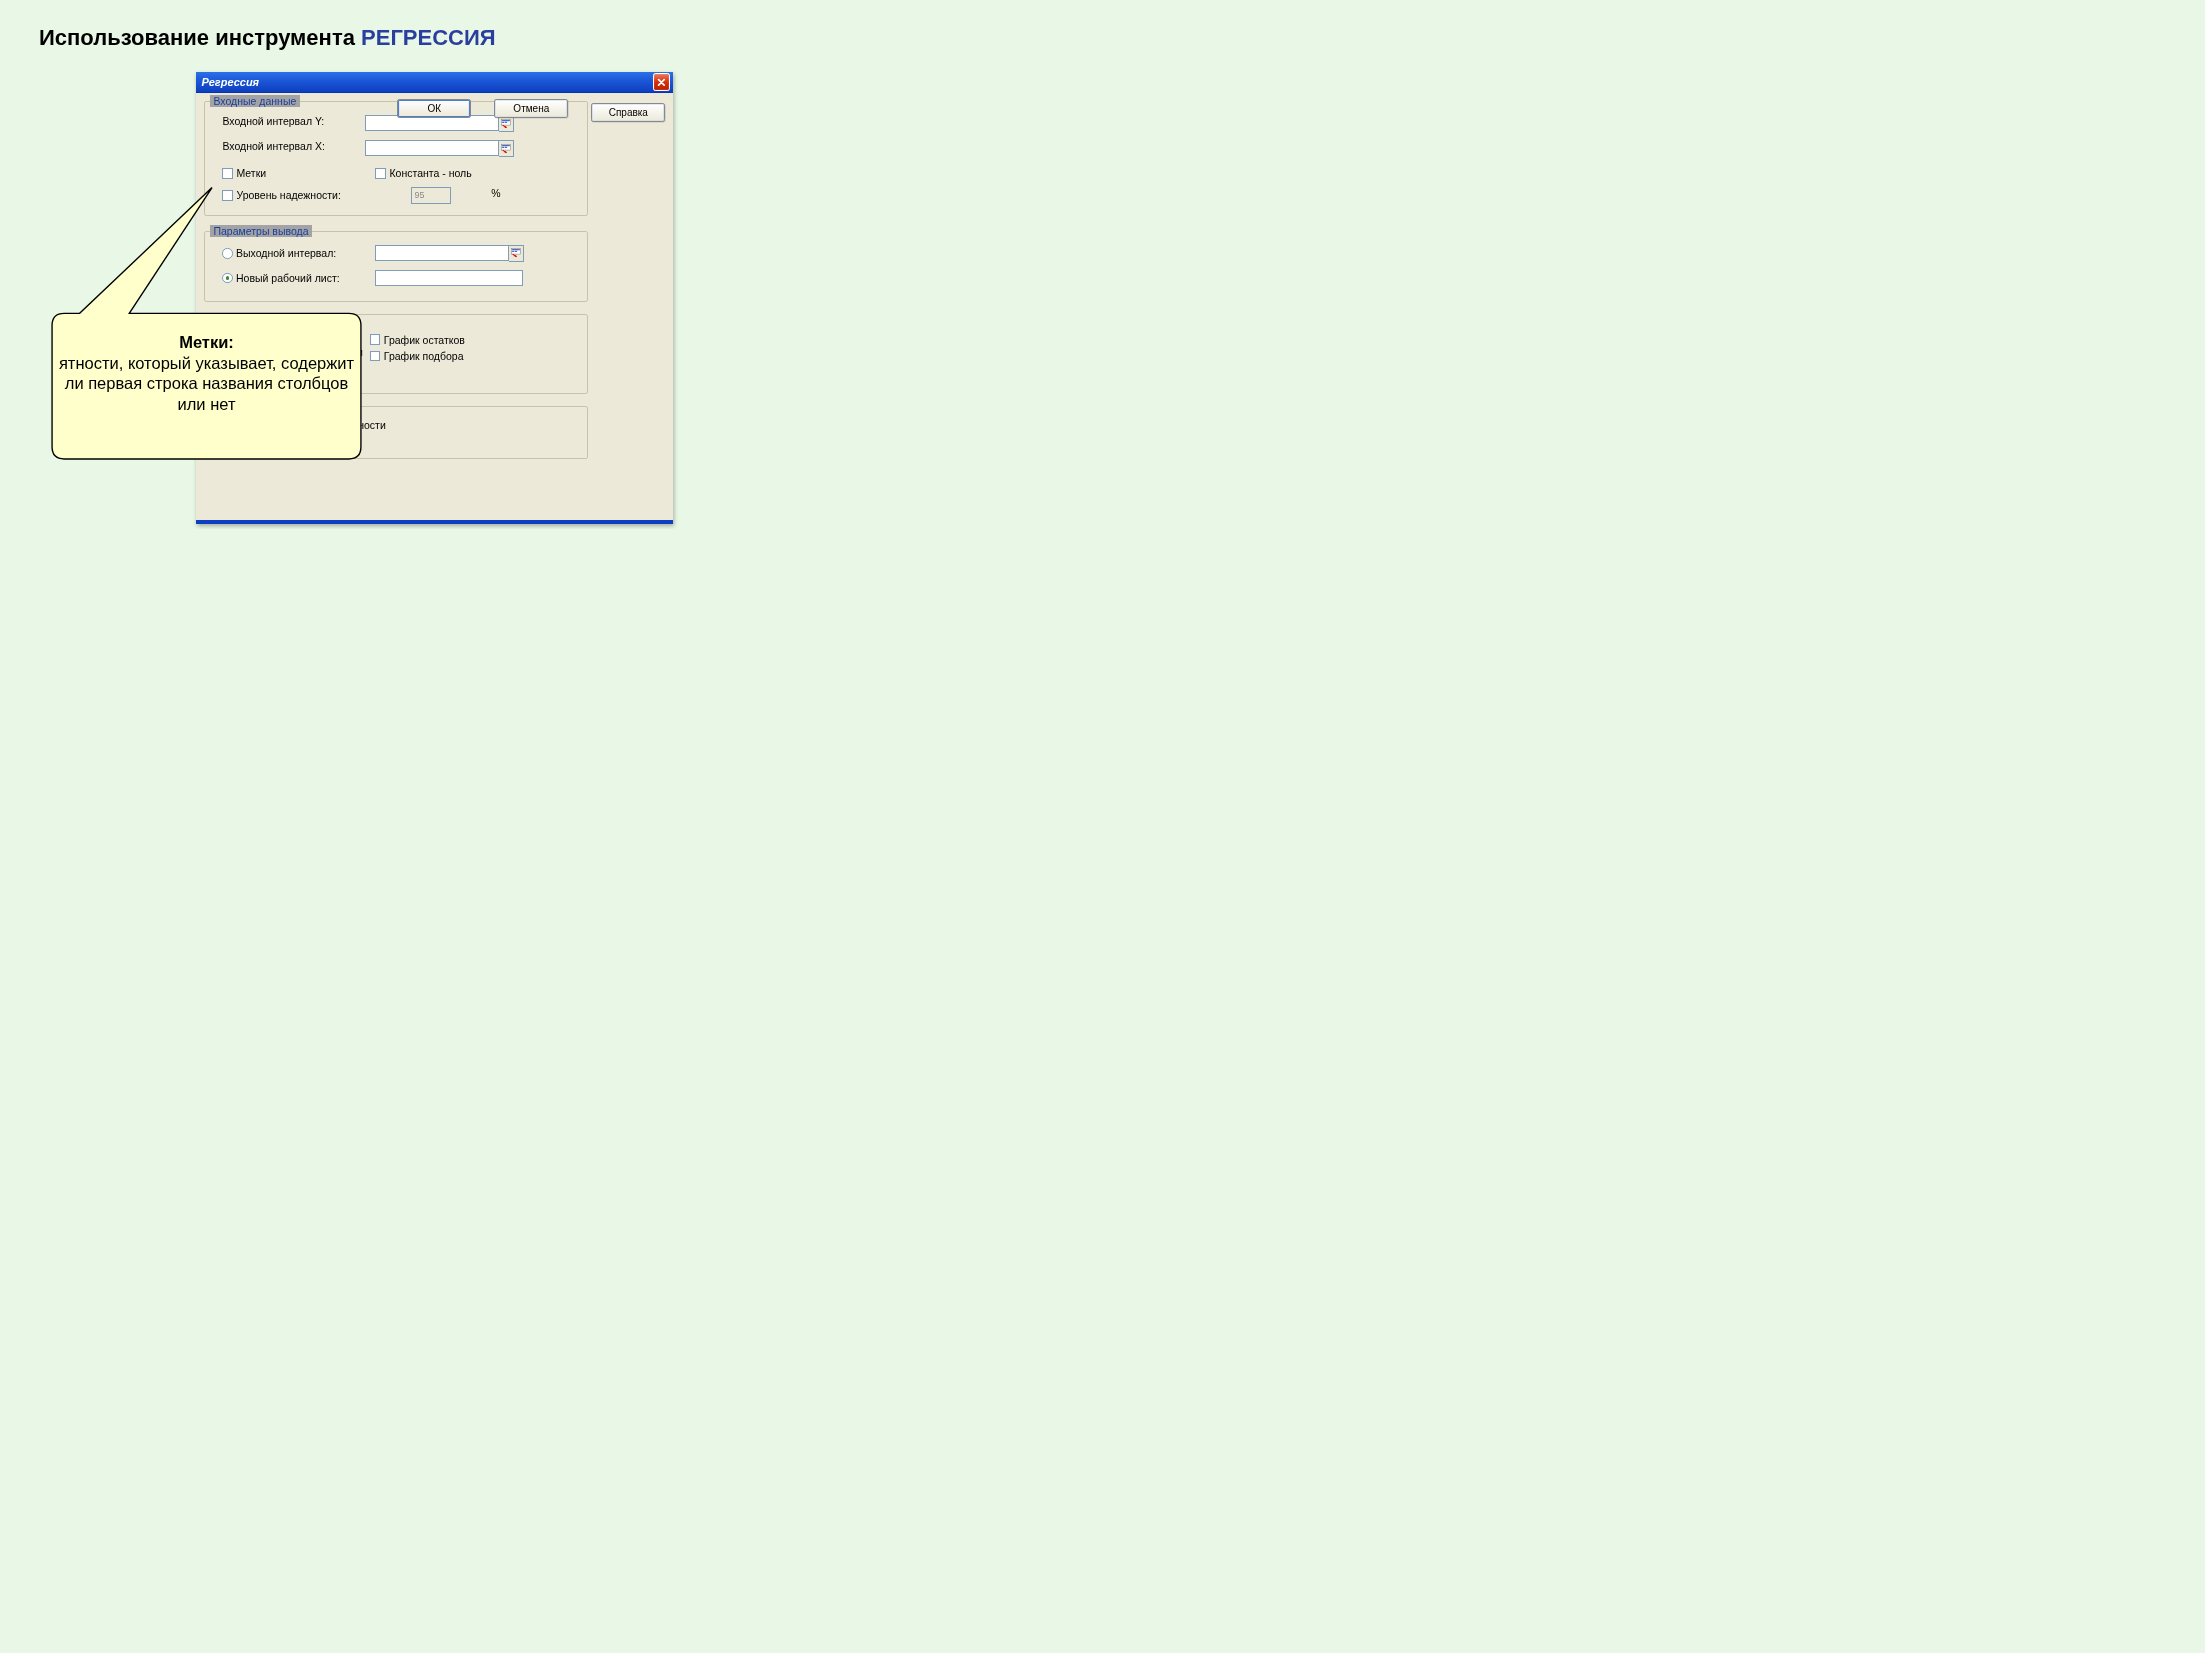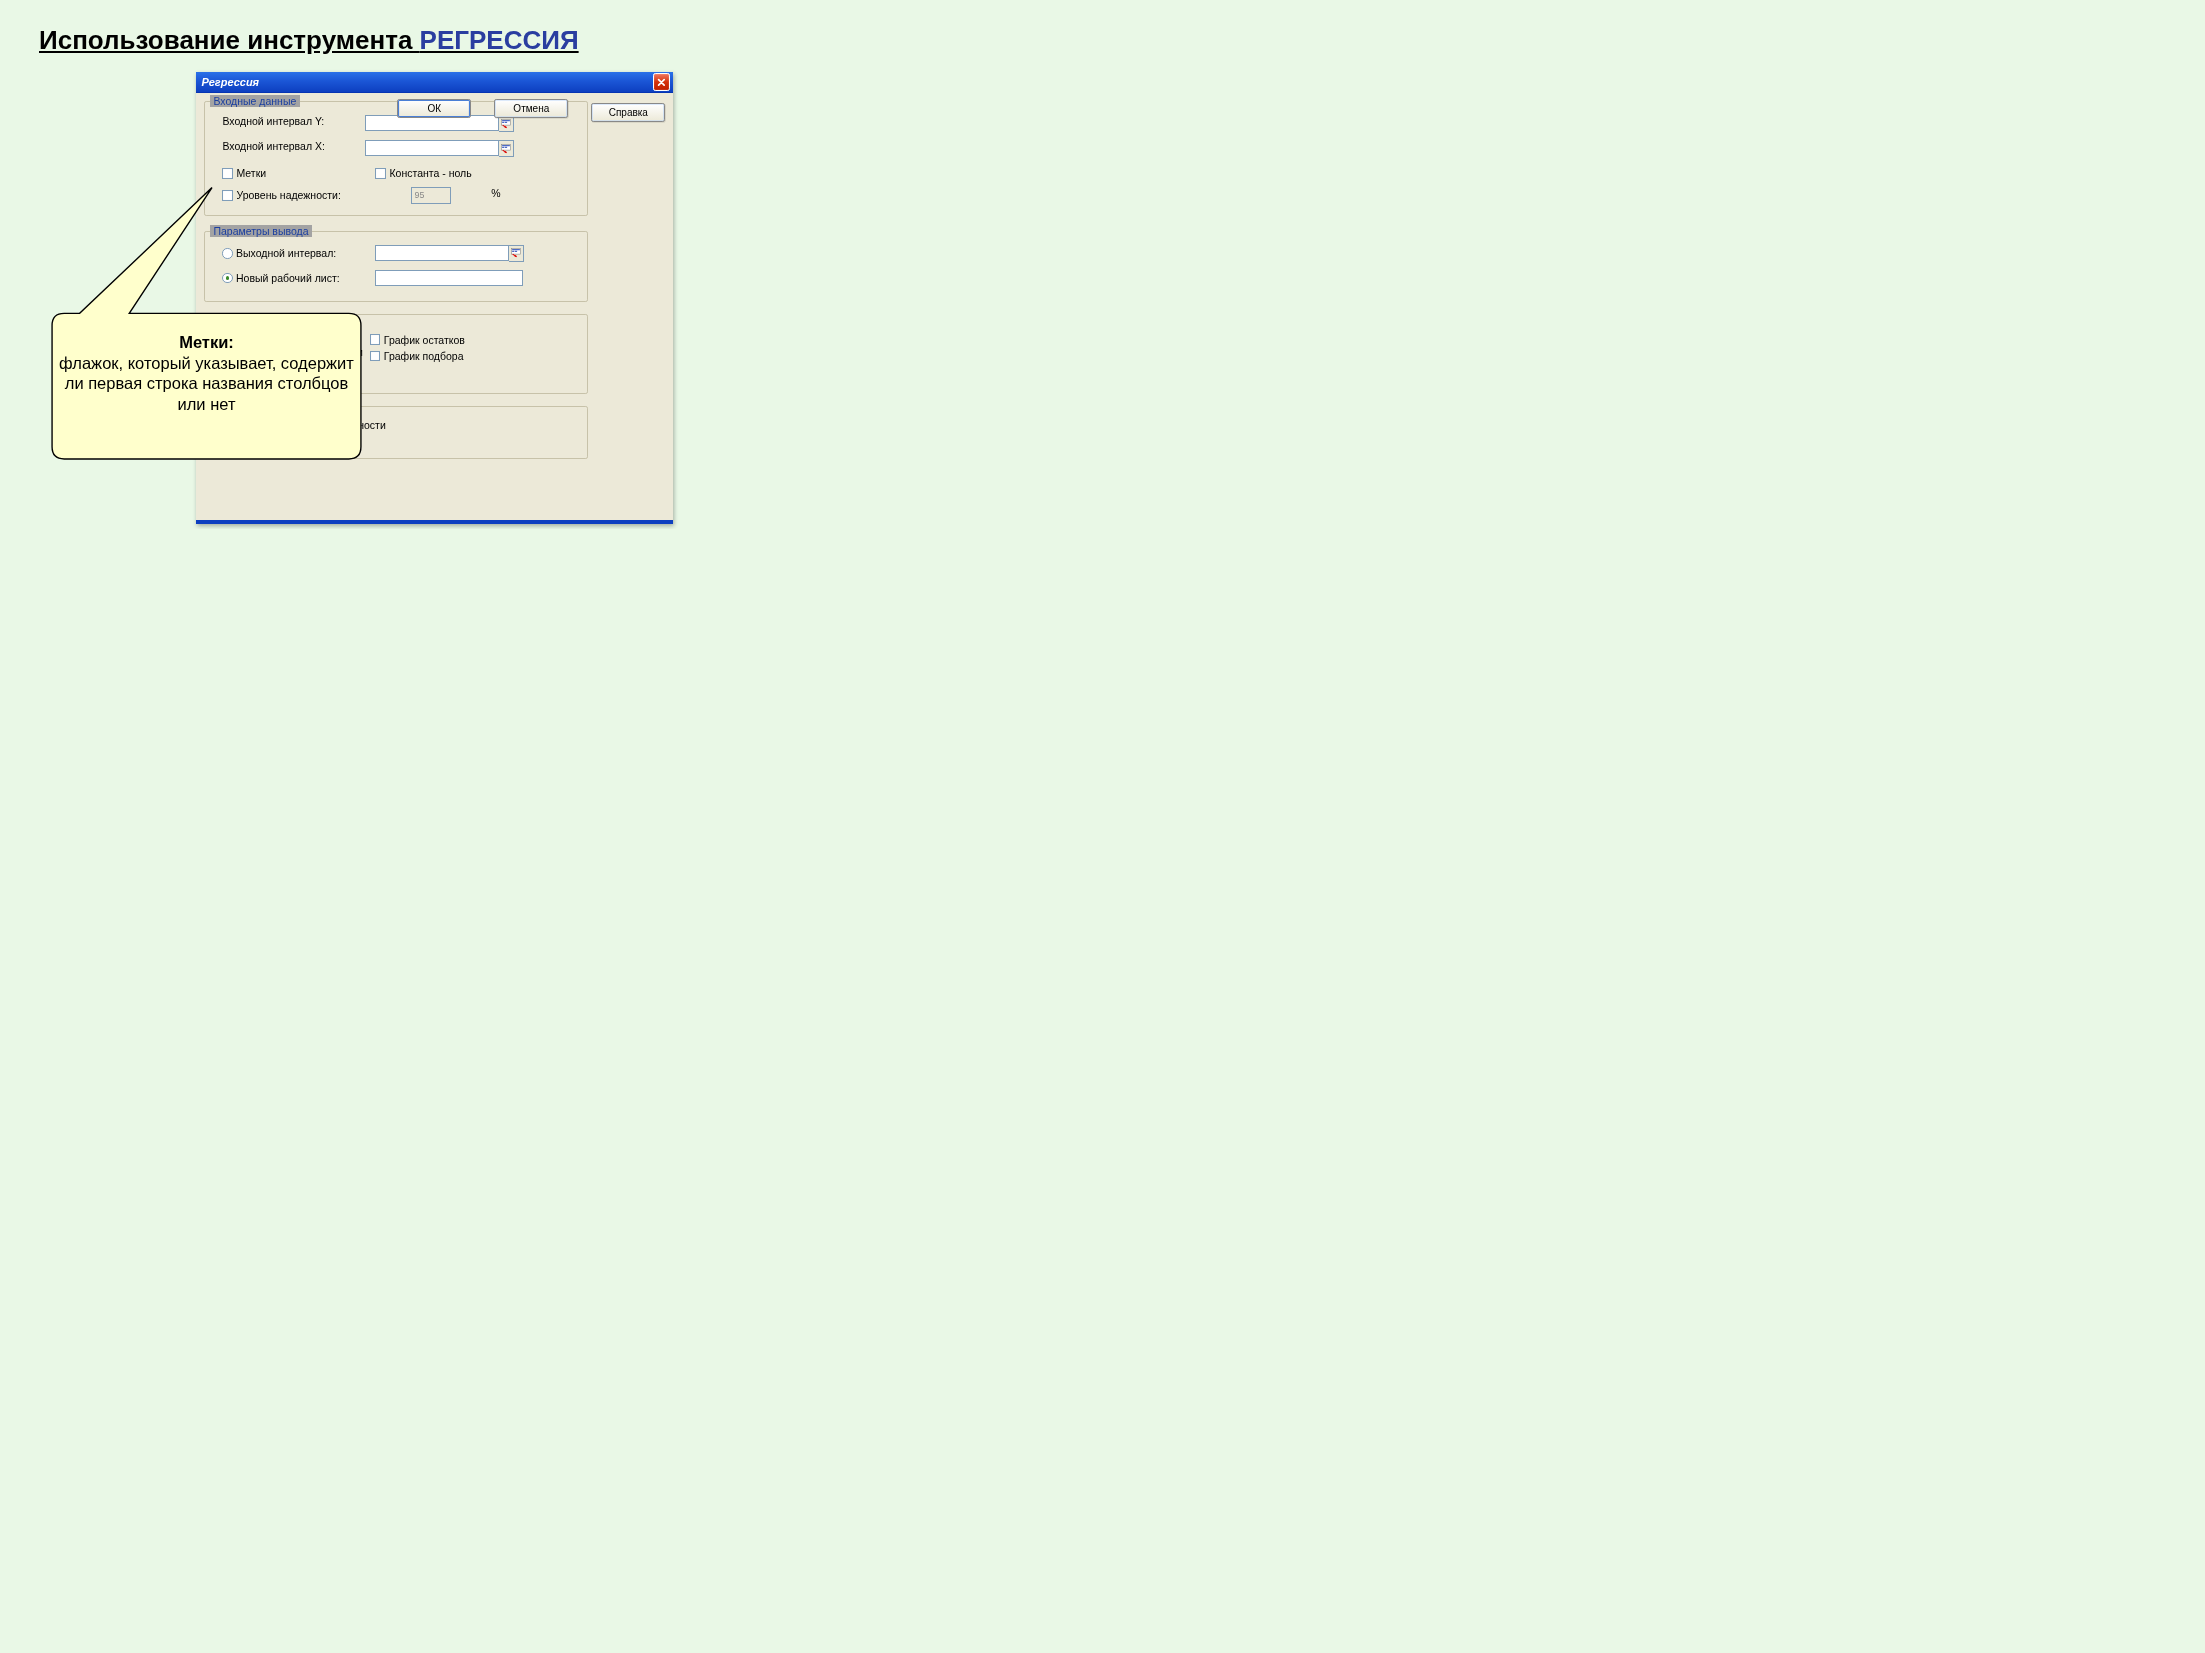--- a/index.html
+++ b/index.html
@@ -9,24 +9,23 @@
     font-family: Arial, Helvetica, sans-serif;
     width: 706px;
     height: 529px;
     overflow: hidden;
     position: relative;
   }
   .slide-title {
     position: absolute;
     top: 25px;
     left: 39px;
-    font-size: 26px;
+    font-size: 22px;
     font-weight: bold;
     color: #000;
-    text-decoration: underline;
   }
   .slide-title .accent {
     color: #2a3ea0;
   }
   
   .dialog {
     position: absolute;
     top: 72px;
     left: 196px;
     width: 477px;
@@ -345,16 +344,16 @@
              L 578 238
              Q 600 238 600 260
              L 600 480
              Q 600 502 578 502
              L 62 502
              Q 40 502 40 480
              Z" fill="#ffffcc" stroke="#000" stroke-width="2.5"></path>
   </svg>
   <div class="callout-text">
     <span class="bold">Метки:</span><br>
-    <span>флажок, который указывает, содержит ли первая строка названия столбцов или нет</span>
+    <span>ятности, который указывает, содержит ли первая строка названия столбцов или нет</span>
   </div>
 </div>
 
 
 </body></html>

